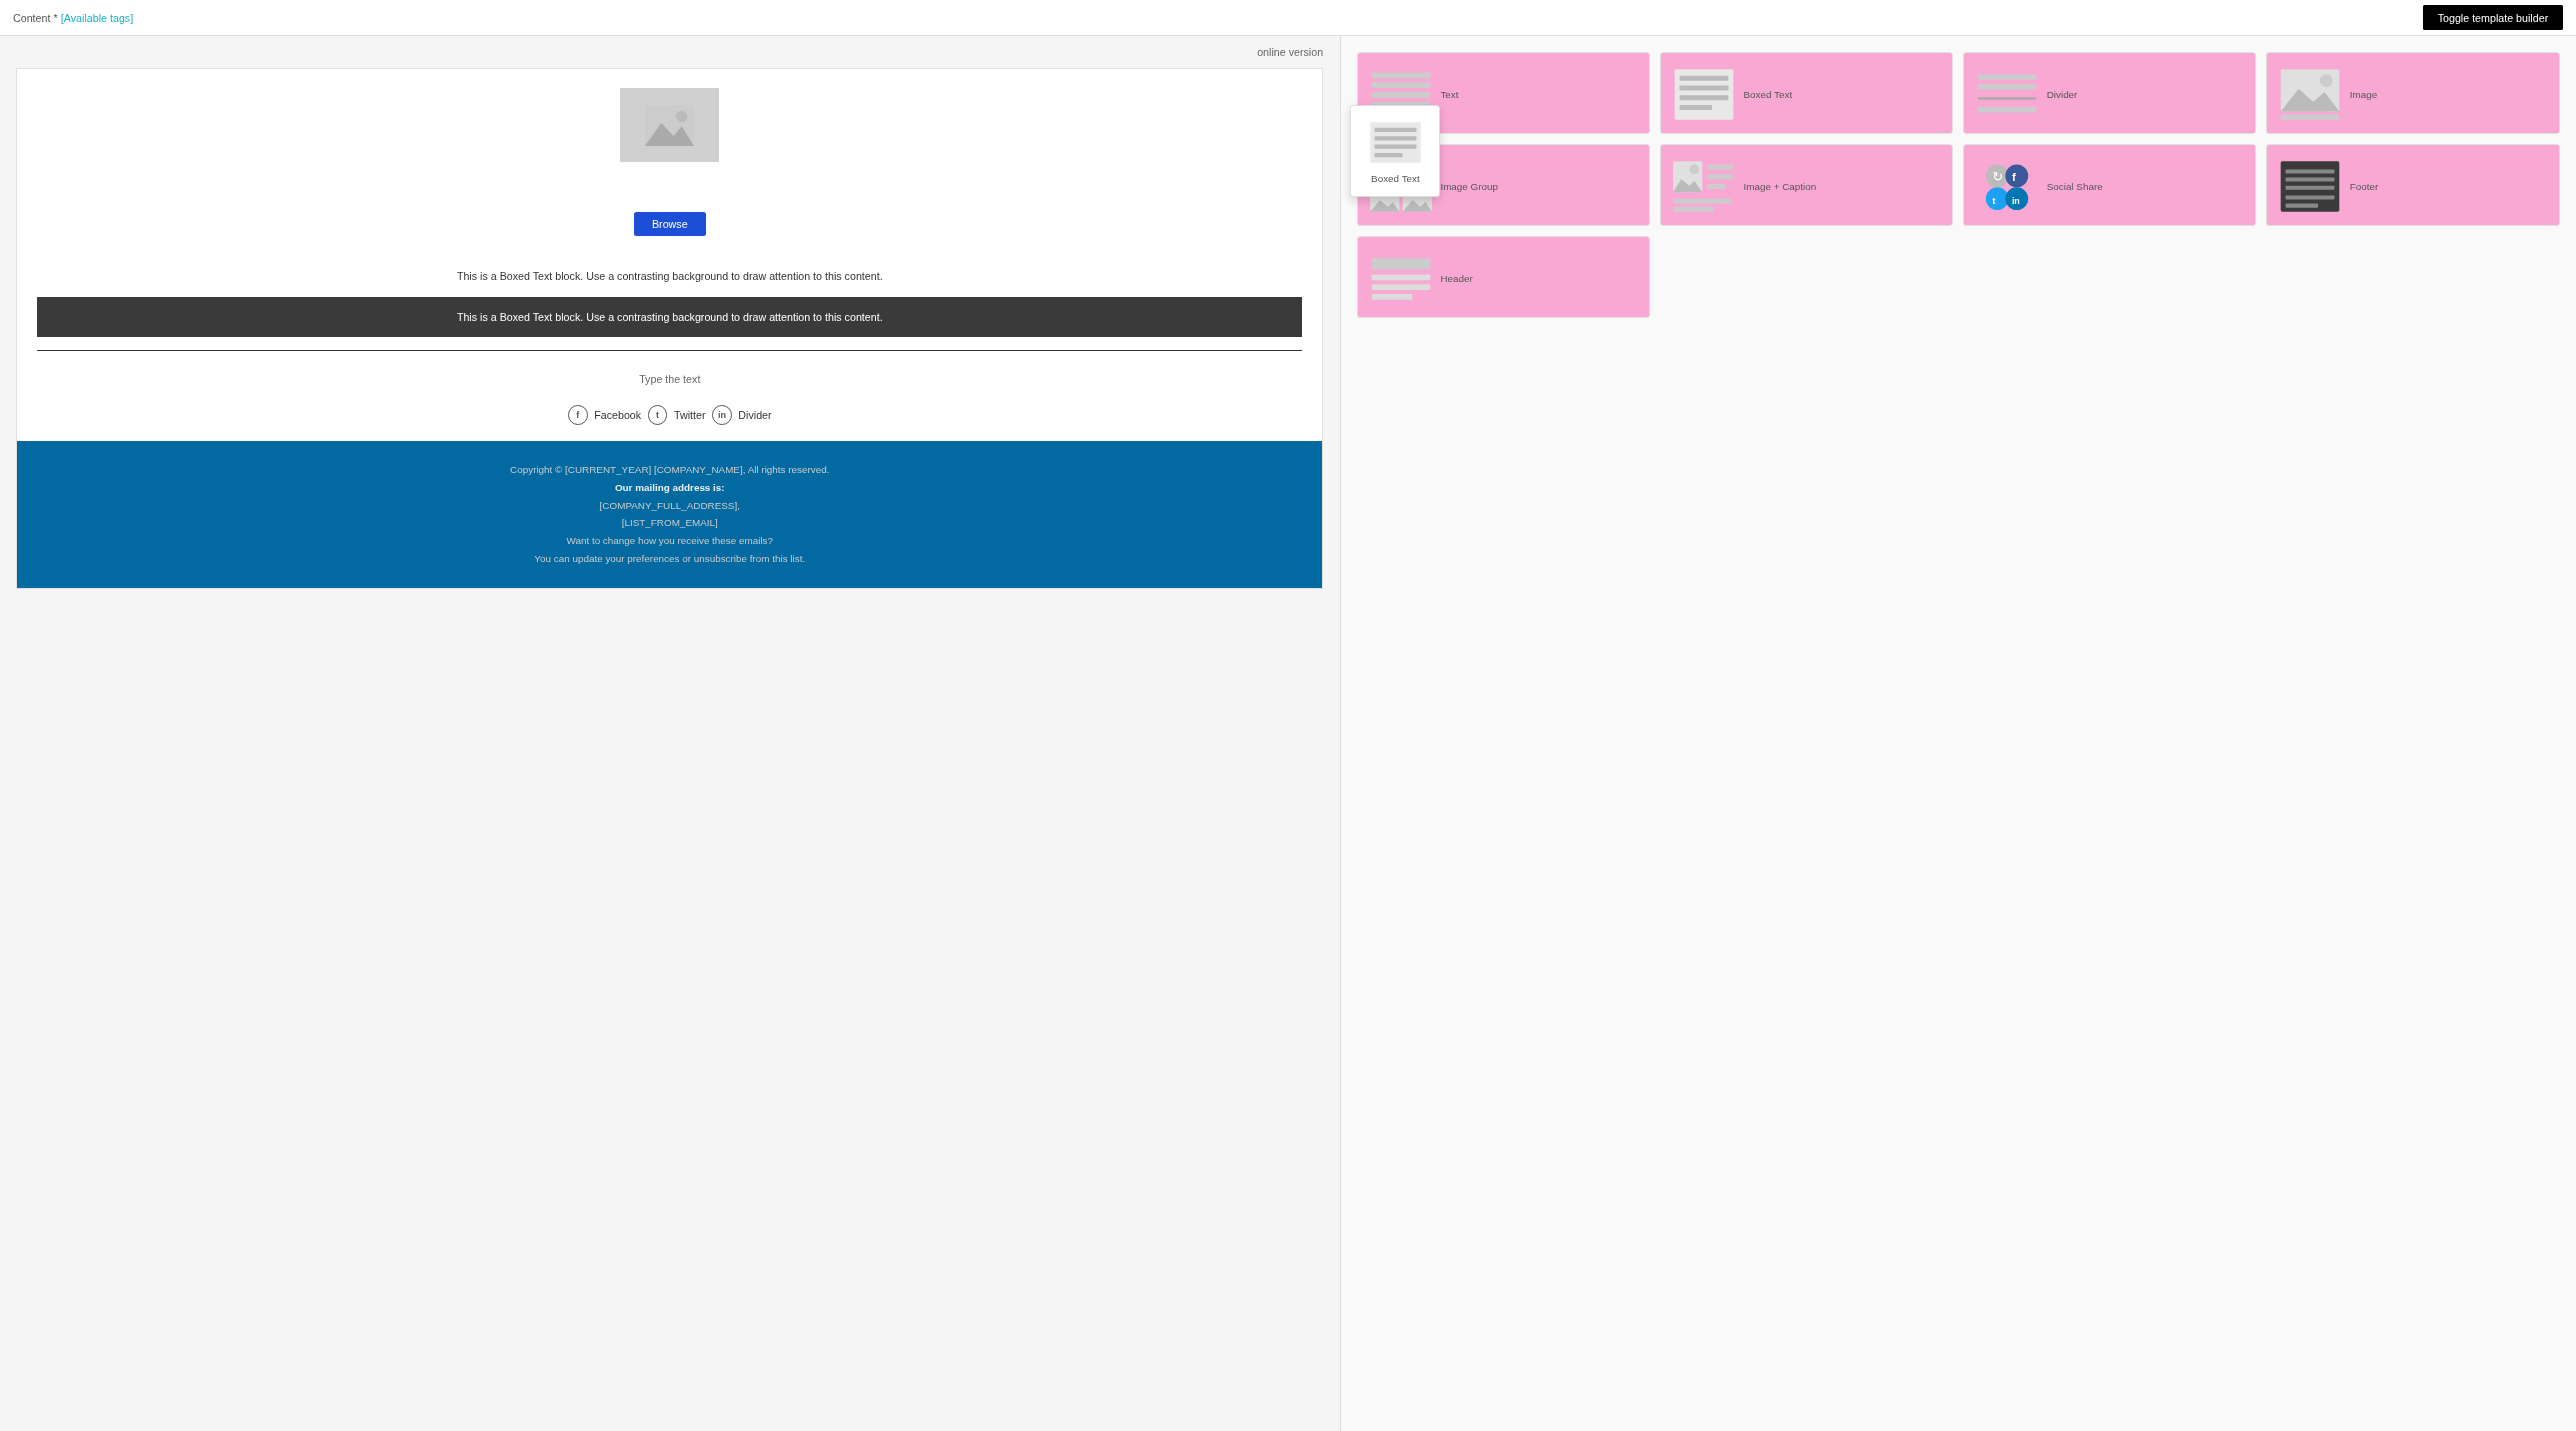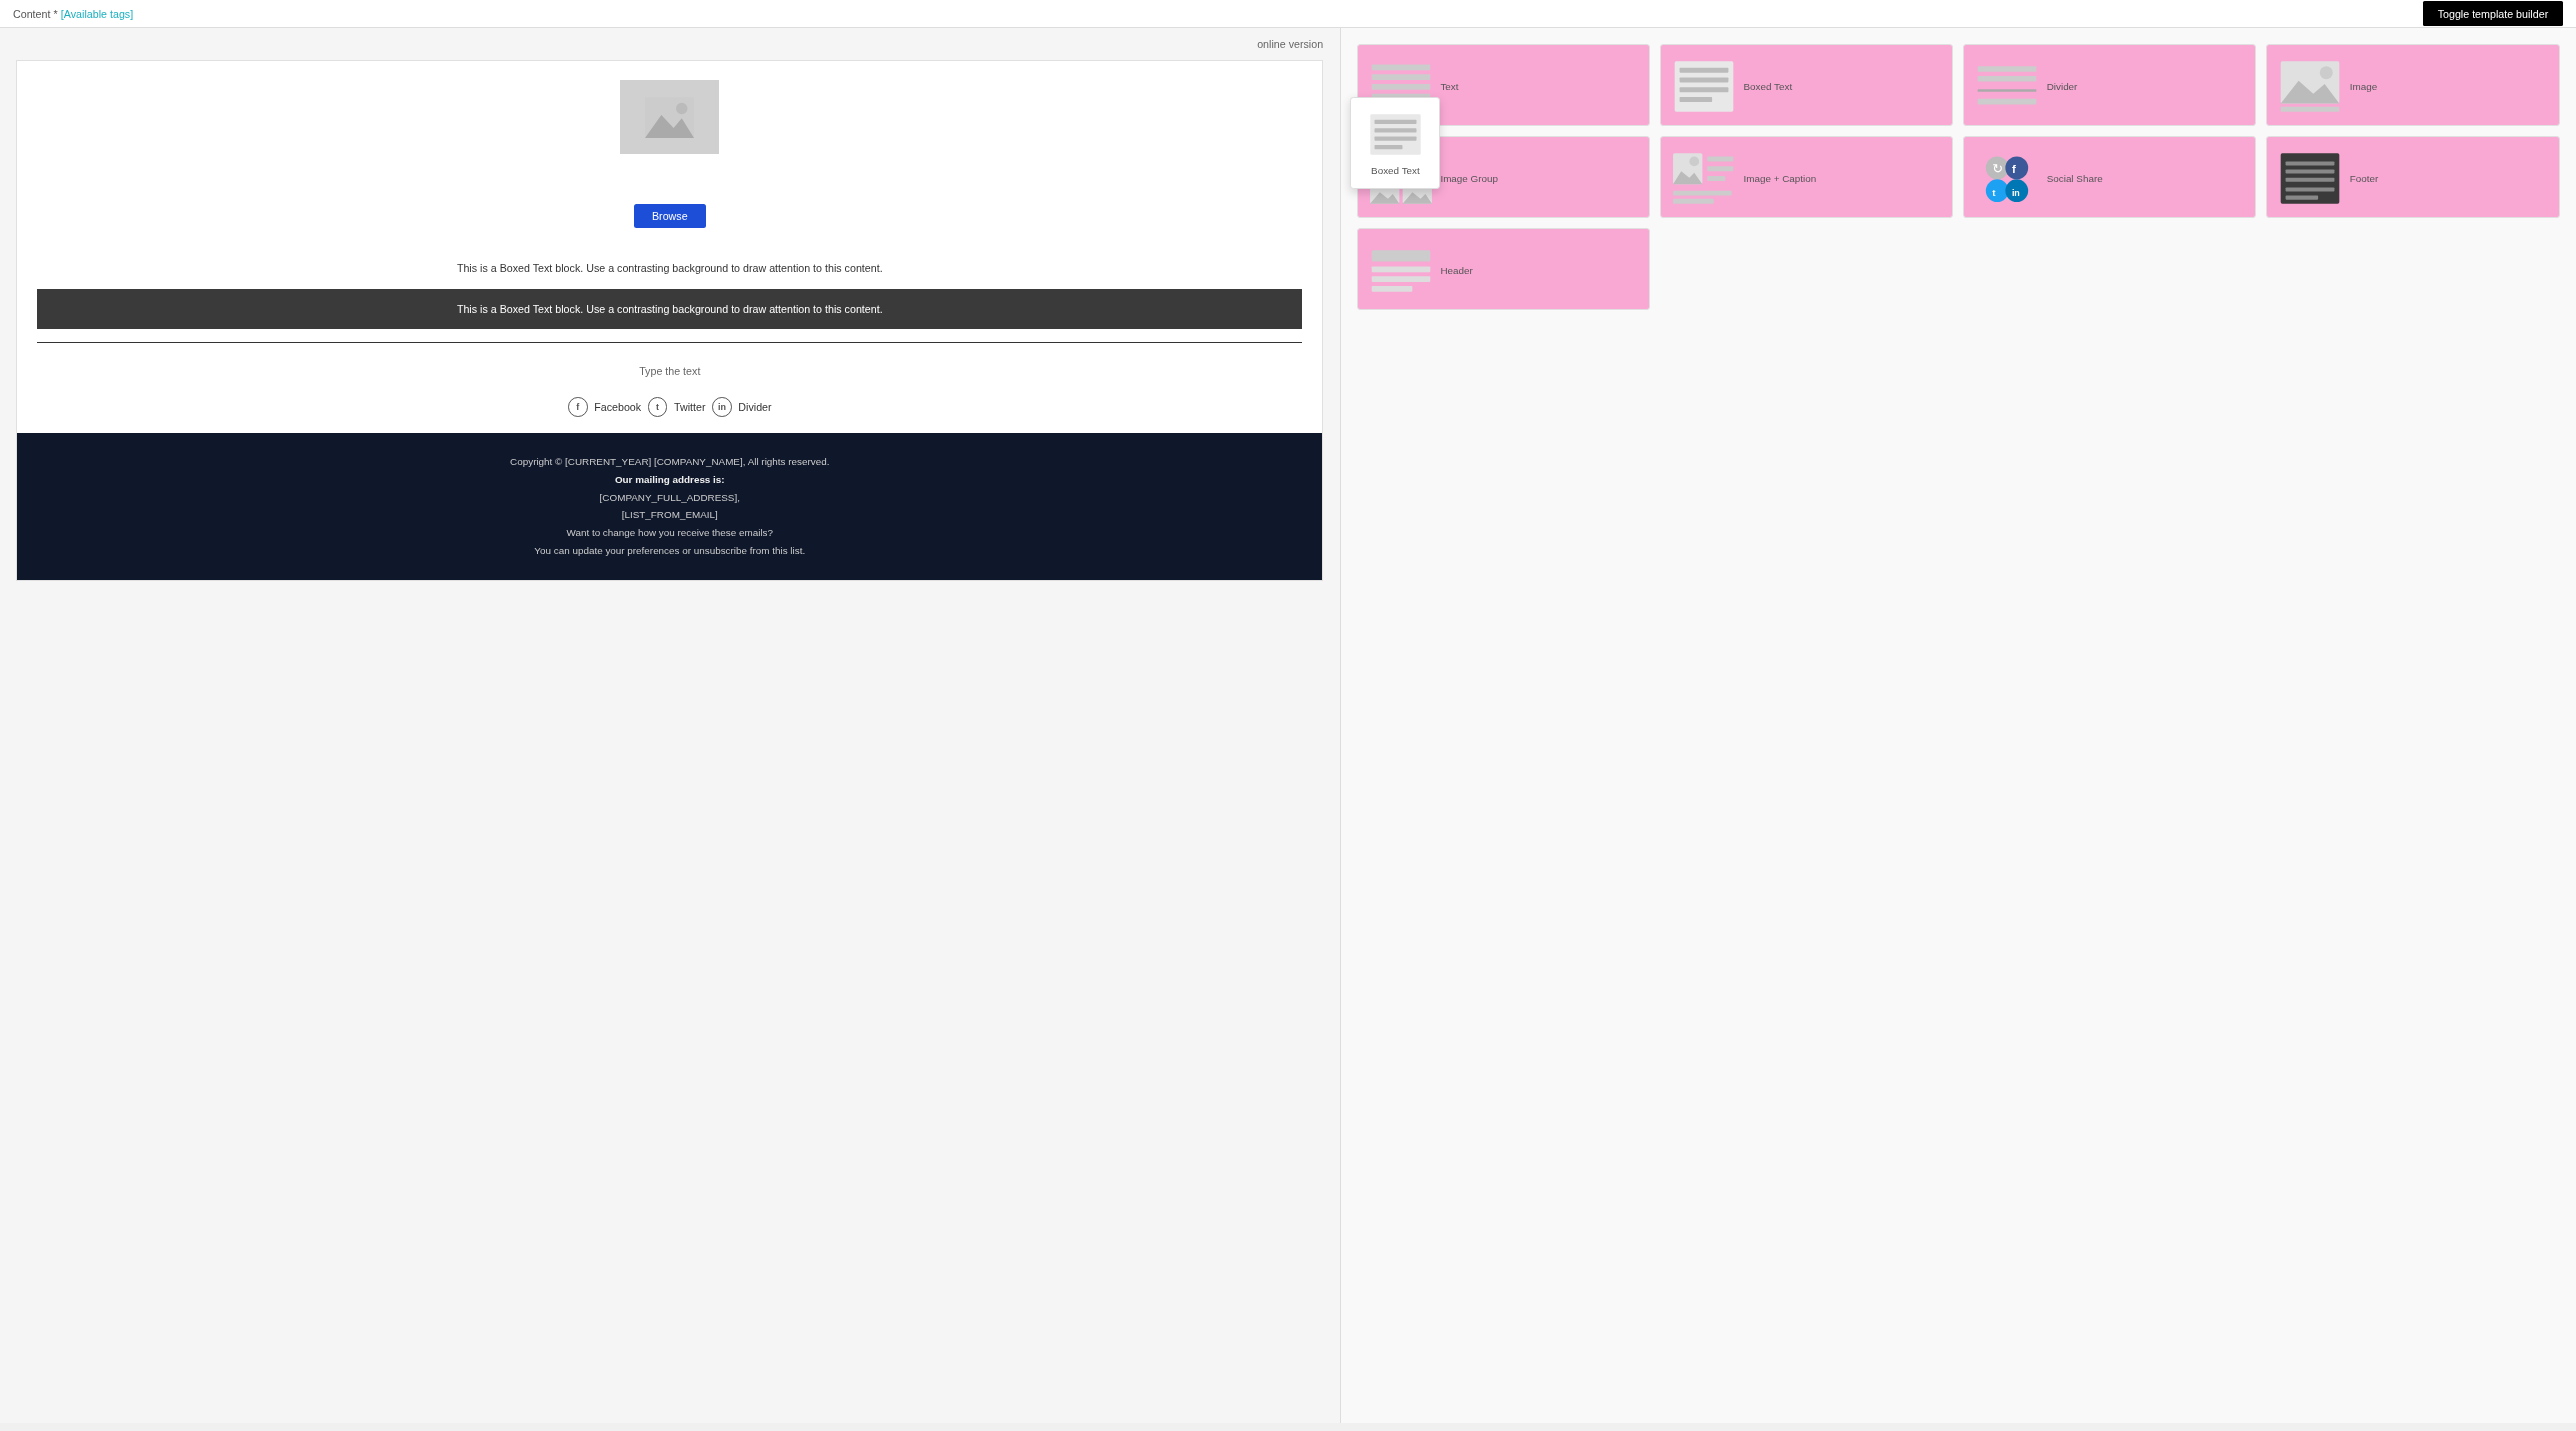--- a/index.html
+++ b/index.html
@@ -11,21 +11,21 @@
     }
 
     
     .top-bar {
       display: flex;
       align-items: center;
       justify-content: space-between;
       padding: 7px 13px;
       background: #fff;
       border-bottom: 0.8px solid #ddd;
-      height: 28px;
+      height: 36px;
     }
     .top-bar-left {
       display: flex;
       align-items: center;
       gap: 3.3px;
       font-size: 10.7px;
       color: #555;
     }
     .top-bar-left a {
       color: #1ab0c0;
@@ -148,21 +148,21 @@
       display: inline-flex;
       align-items: center;
       justify-content: center;
       font-size: 9px;
       font-weight: bold;
       color: #555;
     }
 
     
     .footer-block {
-      background: #0f172a;
+      background: #0369a1;
       color: #ccc;
       padding: 19.7px;
       text-align: center;
       font-size: 9.9px;
       line-height: 1.8;
     }
     .footer-block .bold {
       font-weight: bold;
       color: #eee;
     }

